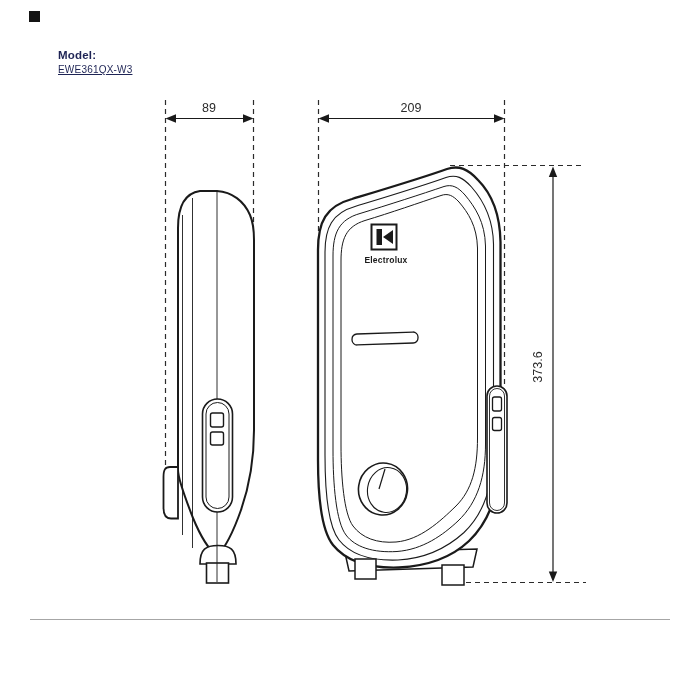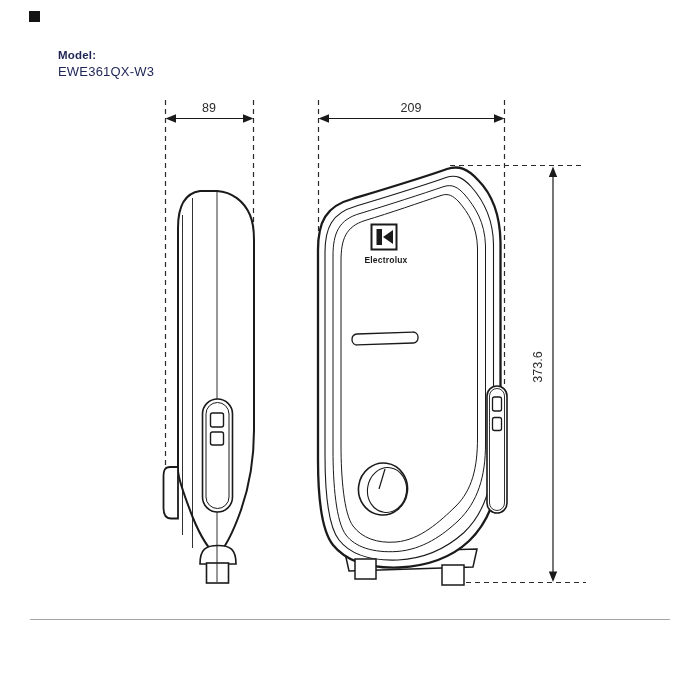--- a/index.html
+++ b/index.html
@@ -1,21 +1,21 @@
 <!DOCTYPE html>
 <html><head>
 <meta charset="utf-8">
 <style>
   html,body{margin:0;padding:0;background:#fff;}
   .page{position:relative;width:700px;height:700px;background:#ffffff;overflow:hidden;
         font-family:"Liberation Sans",sans-serif;}
   .corner-mark{position:absolute;left:29px;top:11px;width:11px;height:11px;background:#141414;}
   .model-block{position:absolute;left:58px;top:49px;color:#1e2455;}
   .model-label{font-size:11.5px;font-weight:700;letter-spacing:.2px;}
-  .model-value{font-size:13px;font-weight:400;margin-top:3px;letter-spacing:.2px;}
+  .model-value{font-size:10px;font-weight:400;margin-top:3px;letter-spacing:.2px;text-decoration:underline;}
   .diagram-svg{position:absolute;left:0;top:0;}
   .dim-text{font-size:12.5px;fill:#2b2b2b;font-family:"Liberation Sans",sans-serif;}
   .brand-text{font-size:8.5px;font-weight:700;fill:#1a1a1a;letter-spacing:.2px;
               font-family:"Liberation Sans",sans-serif;}
   .outline{fill:#ffffff;stroke:#1a1a1a;}
   .thin{fill:none;stroke:#1a1a1a;}
   .dashln{fill:none;stroke:#2b2b2b;stroke-width:1.2;stroke-dasharray:5 4;}
   .dimln{stroke:#1a1a1a;stroke-width:1.2;}
   .ah{fill:#1a1a1a;stroke:none;}
   .divider{position:absolute;left:30px;top:619px;width:640px;height:1px;background:#a6a6a6;}

